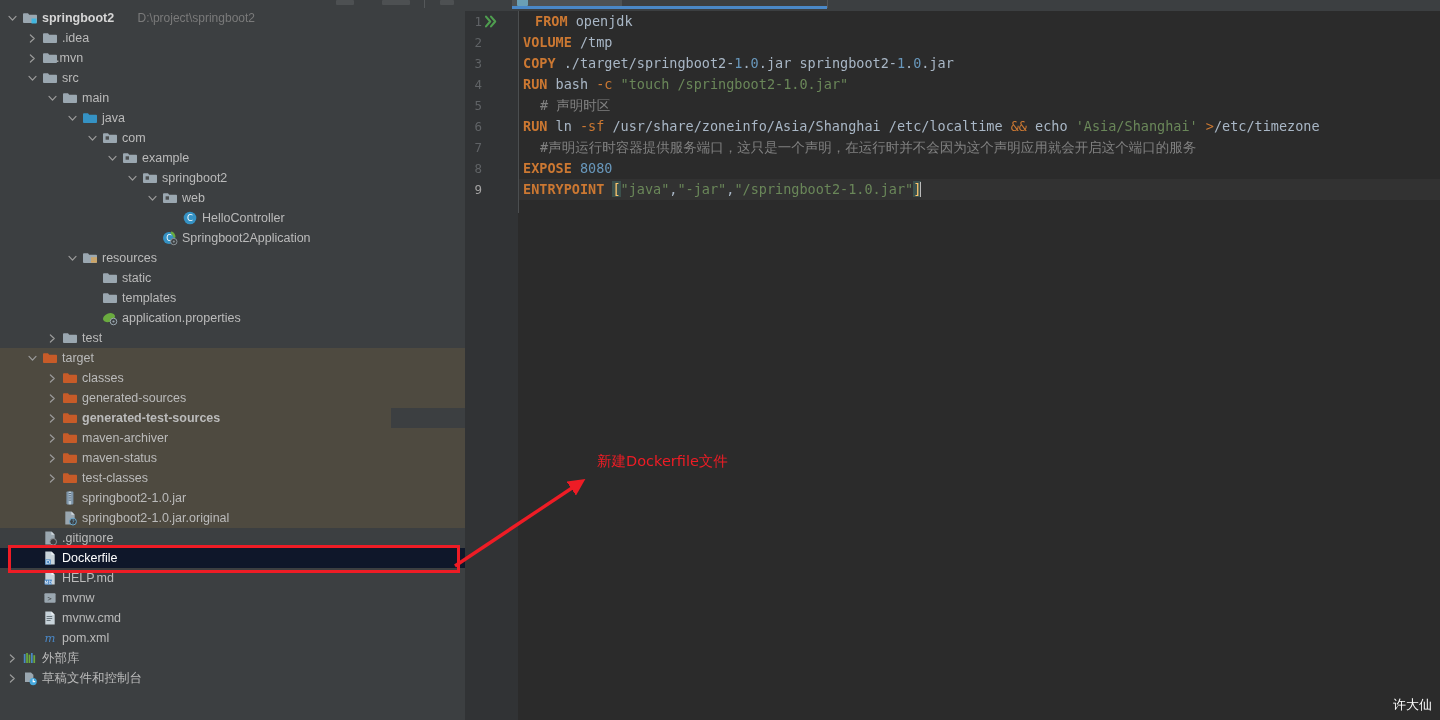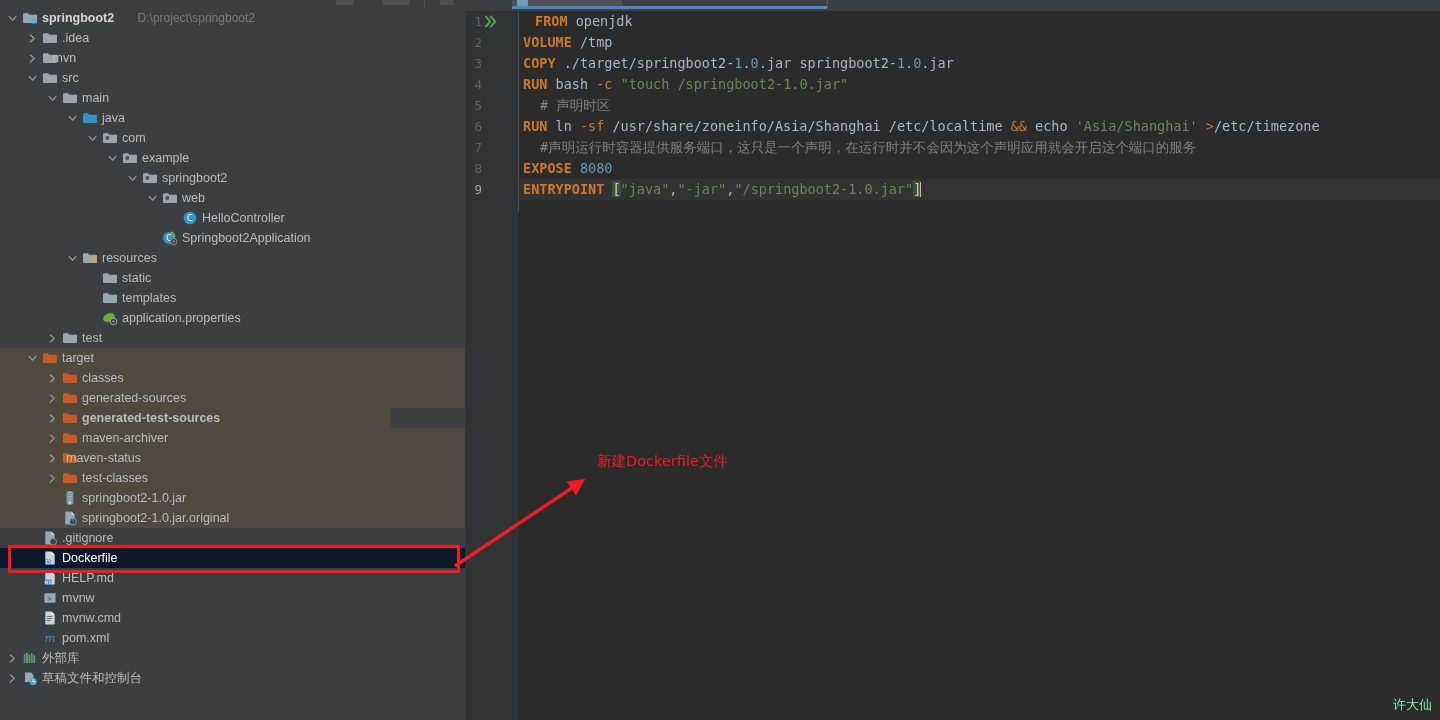--- a/index.html
+++ b/index.html
@@ -119,21 +119,21 @@
     position: absolute; color: #ee1c25; font-size: 14.5px; white-space: nowrap;
     font-family: "DejaVu Sans", "Liberation Sans", sans-serif;
   }
   .anno-box {
     position: absolute; border: 3px solid #ee1c25;
   }
 
   
   .watermark {
     position: absolute; right: 8px; bottom: 6px;
-    color: #86efac; font-size: 13px; z-index: 30;
+    color: #ffffff; font-size: 13px; z-index: 30;
     font-family: "DejaVu Sans", "Liberation Sans", sans-serif;
   }
 </style>
 </head>
 <body>
 
 <div id="app">
 
   <div class="topstrip">
     <div class="tb-ico" style="left:336px;width:18px;"></div>
@@ -185,21 +185,21 @@
           <div class="arrow" style="left: 26px;">
             <svg width="7" height="9" viewBox="0 0 7 9">
               <path d="M1.4 1 L5.2 4.5 L1.4 8" stroke="#9a9a9a" stroke-width="1.25" fill="none" stroke-linecap="round" stroke-linejoin="round"></path>
             </svg>
           </div>
           <div class="ico" style="left: 42px;">
             <svg width="16" height="16" viewBox="0 0 16 16">
               <path d="M1 4.2 A0.9 0.9 0 0 1 1.9 3.3 H6.0 L7.2 4.7 H14.1 A0.9 0.9 0 0 1 15 5.6 V12 A0.9 0.9 0 0 1 14.1 12.9 H1.9 A0.9 0.9 0 0 1 1 12 Z" fill="#9aa7b0"></path>
             </svg>
           </div>
-          <span class="lbl" style="left: 49px;">.mvn</span>
+          <span class="lbl" style="left: 56px;">.mvn</span>
         </div>
         <div class="row" style="top: 60px; position: absolute; left: 0px; width: 465px;">
           <div class="arrow" style="left: 26px;">
             <svg width="9" height="7" viewBox="0 0 9 7">
               <path d="M1 1.4 L4.5 5.2 L8 1.4" stroke="#9a9a9a" stroke-width="1.25" fill="none" stroke-linecap="round" stroke-linejoin="round"></path>
             </svg>
           </div>
           <div class="ico" style="left: 42px;">
             <svg width="16" height="16" viewBox="0 0 16 16">
               <path d="M1 4.2 A0.9 0.9 0 0 1 1.9 3.3 H6.0 L7.2 4.7 H14.1 A0.9 0.9 0 0 1 15 5.6 V12 A0.9 0.9 0 0 1 14.1 12.9 H1.9 A0.9 0.9 0 0 1 1 12 Z" fill="#9aa7b0"></path>
@@ -434,21 +434,21 @@
           <div class="arrow" style="left: 46px;">
             <svg width="7" height="9" viewBox="0 0 7 9">
               <path d="M1.4 1 L5.2 4.5 L1.4 8" stroke="#9a9a9a" stroke-width="1.25" fill="none" stroke-linecap="round" stroke-linejoin="round"></path>
             </svg>
           </div>
           <div class="ico" style="left: 62px;">
             <svg width="16" height="16" viewBox="0 0 16 16">
               <path d="M1 4.2 A0.9 0.9 0 0 1 1.9 3.3 H6.0 L7.2 4.7 H14.1 A0.9 0.9 0 0 1 15 5.6 V12 A0.9 0.9 0 0 1 14.1 12.9 H1.9 A0.9 0.9 0 0 1 1 12 Z" fill="#c75b28"></path>
             </svg>
           </div>
-          <span class="lbl" style="left: 66px;">maven-status</span>
+          <span class="lbl" style="left: 82px;">maven-status</span>
         </div>
         <div class="row target-zone" style="top: 460px; position: absolute; left: 0px; width: 465px;">
           <div class="arrow" style="left: 46px;">
             <svg width="7" height="9" viewBox="0 0 7 9">
               <path d="M1.4 1 L5.2 4.5 L1.4 8" stroke="#9a9a9a" stroke-width="1.25" fill="none" stroke-linecap="round" stroke-linejoin="round"></path>
             </svg>
           </div>
           <div class="ico" style="left: 62px;">
             <svg width="16" height="16" viewBox="0 0 16 16">
               <path d="M1 4.2 A0.9 0.9 0 0 1 1.9 3.3 H6.0 L7.2 4.7 H14.1 A0.9 0.9 0 0 1 15 5.6 V12 A0.9 0.9 0 0 1 14.1 12.9 H1.9 A0.9 0.9 0 0 1 1 12 Z" fill="#c75b28"></path>

